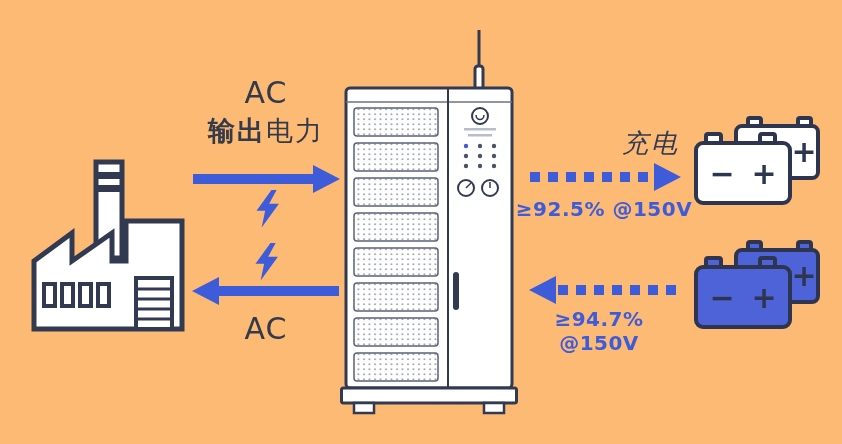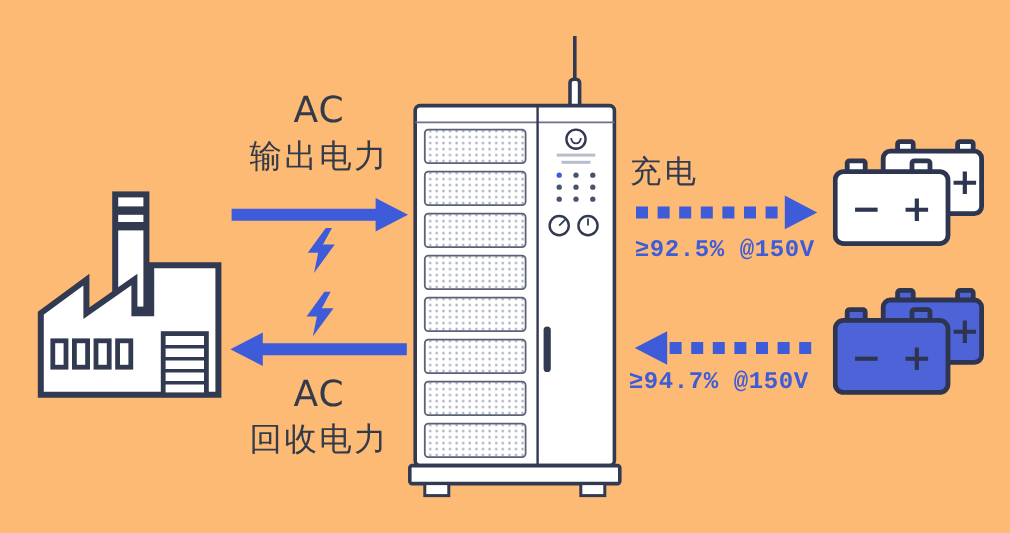--- a/index.html
+++ b/index.html
@@ -6,23 +6,23 @@
   .stage{
     position:relative;width:842px;height:444px;overflow:hidden;
     background:#fdba74;
     font-family:"DejaVu Sans","Liberation Sans",sans-serif;
     color:#333a49;
   }
   .abs{position:absolute;}
   .flow-label{text-align:center;color:#333a49;line-height:1.15;}
   .flow-label .ac{font-size:30px;font-weight:400;letter-spacing:1px;}
   .flow-label .cn{font-size:27px;font-weight:400;letter-spacing:2px;margin-top:4px;}
-  .flow-label .cn b{font-weight:400;}
-  .side-label{font-size:26px;font-weight:500;color:#323a52;text-align:left;letter-spacing:3px;}
-  .eff{font-size:20px;font-weight:700;color:#3e5bd9;text-align:center;letter-spacing:.5px;font-family:Liberation Mono, monospace;}
+  .flow-label .cn b{font-weight:700;}
+  .side-label{font-size:26px;font-weight:500;color:#323a52;text-align:right;letter-spacing:3px;font-style:italic;}
+  .eff{font-size:20px;font-weight:700;color:#3e5bd9;text-align:center;letter-spacing:.5px;}
   .bat-sign{font-weight:700;fill:#2d3550;font-size:30px;
     font-family:"DejaVu Sans","Liberation Sans",sans-serif;}
   .battery--white .bat-fill{fill:#ffffff;}
   .battery--blue  .bat-fill{fill:#4d63d7;}
 </style>
 </head>
 <body>
 
 <div class="stage">
 
@@ -61,21 +61,20 @@
     <polygon points="13,0 0,18 7.5,18 4.5,32.5 19.5,12 11,12 17.5,0" fill="#3e5bd9"></polygon>
   </svg>
 
   <svg class="abs" style="left:191px;top:276px" width="150" height="30" viewBox="0 0 150 30">
     <polygon points="28,1 1,15 28,29" fill="#3e5bd9"></polygon>
     <line x1="26" y1="15" x2="148" y2="15" stroke="#3e5bd9" stroke-width="10"></line>
   </svg>
 
   <div class="abs flow-label" style="left:186px;top:312px;width:160px">
     <div class="ac">AC</div>
-    <div class="cn"><b>回收</b><span>电力</span></div>
   </div>
 
   <svg class="abs" style="left:340px;top:22px" width="185" height="400" viewBox="0 0 185 400">
     <defs>
       <pattern id="ventdots" width="5.5" height="5" patternUnits="userSpaceOnUse">
         <circle cx="2" cy="2.2" r="1" fill="#99a0b2"></circle>
       </pattern>
     </defs>
 
     <g stroke="#323a52">

